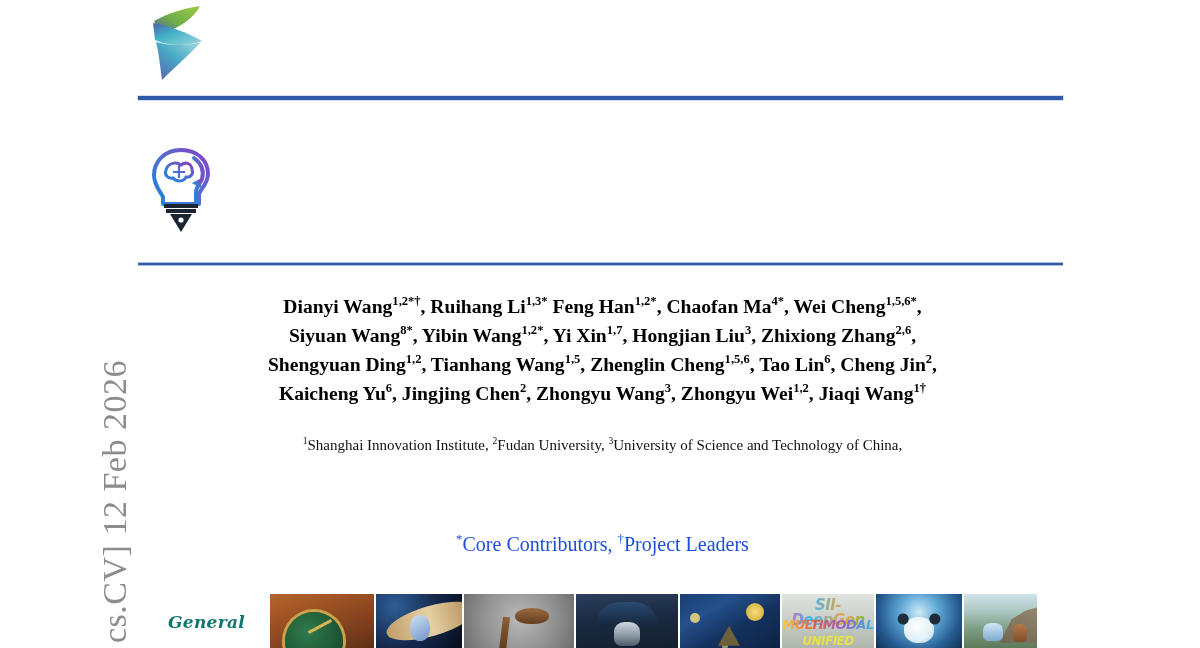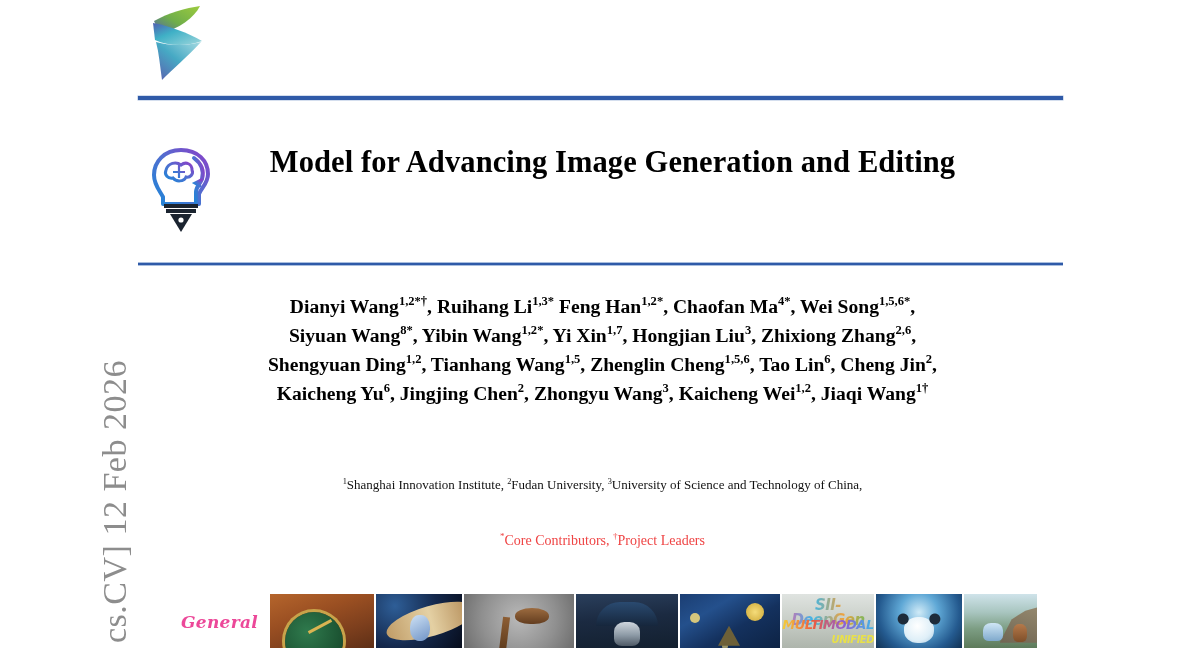--- a/index.html
+++ b/index.html
@@ -107,51 +107,50 @@
   }
 
   
   #affiliations {
     position: absolute;
     left: 140px;
     top: 431px;
     width: 925px;
     text-align: center;
     font-family: "Liberation Serif", serif;
-    font-size: 13px;
+    font-size: 15px;
     line-height: 28.5px;
     color: #111;
-    margin-top: 40px;
   }
   #affiliations .fline { display: block; }
 
   
   #contrib-note {
     position: absolute;
     left: 140px;
     top: 533px;
     width: 925px;
     text-align: center;
     font-family: "Liberation Serif", serif;
-    font-size: 14px;
-    color: #ef4444;
+    font-size: 20px;
+    color: #1d4ed8;
   }
 
   
   #teaser-label {
     position: absolute;
     left: 168px;
     top: 612px;
     width: 90px;
-    text-align: right;
+    text-align: left;
     font-family: "DejaVu Serif", serif;
     font-style: italic;
     font-weight: bold;
     font-size: 17px;
-    color: #ec4899;
+    color: #0f766e;
     letter-spacing: 0.3px;
   }
   #teaser-strip {
     position: absolute;
     left: 270px;
     top: 594px;
     width: 767px;
     height: 54px;
     display: flex;
     overflow: hidden;
@@ -244,21 +243,21 @@
 
   
   .t-graffiti { background: linear-gradient(180deg,#dfe3e0 0%,#c9cfc8 48%,#aeb5ac 100%); }
   .t-graffiti .g1, .t-graffiti .g2, .t-graffiti .g3 {
     position:absolute; left:0; width:100%; text-align:center;
     font-family: "DejaVu Sans", sans-serif; font-weight:bold; font-style:italic;
     letter-spacing:-0.5px; line-height:1;
   }
   .t-graffiti .g1 { top:8%;  font-size:15px; background:linear-gradient(90deg,#f05fa0,#3fb6e8,#f0a23c,#4fc06a); -webkit-background-clip:text; background-clip:text; color:transparent; }
   .t-graffiti .g2 { top:44%; font-size:13px; background:linear-gradient(90deg,#f3d03a,#ef5a3c,#8f5fd0,#3fb6e8); -webkit-background-clip:text; background-clip:text; color:transparent; }
-  .t-graffiti .g3 { top:76%; font-size:10px; color:#e8e04a;text-align:right; }
+  .t-graffiti .g3 { top:76%; font-size:12px; color:#e8e04a; }
 
   
   .t-panda { background: radial-gradient(circle at 50% 34%, #cfeaf7 0%, #5fa8d6 34%, #245a8f 72%, #123253 100%); }
   .t-panda::before {
     content:""; position:absolute; left:50%; top:42%;
     width:30px; height:26px; margin-left:-15px; border-radius:46%;
     background: radial-gradient(circle at 45% 35%, #ffffff 0%, #dfeff8 60%, #a9c9de 100%);
   }
   .t-panda::after {
     content:""; position:absolute; left:50%; top:36%;
@@ -340,28 +339,27 @@
     <path d="M33 23 L33 36 M27 30 L39 30" fill="none" stroke="url(#bulbGrad)" stroke-width="2.2"></path>
 
     <rect x="18" y="62" width="34" height="4" fill="#1b2430"></rect>
     <rect x="20" y="67" width="30" height="4" fill="#1b2430"></rect>
     <path d="M24 72 L46 72 L35 90 Z" fill="#1b2430"></path>
     <circle cx="35" cy="78" r="2.6" fill="#ffffff"></circle>
   </svg>
 </div>
 
 <div id="paper-title">
-  <span class="tline">Model for Advancing Image Generation and Editing</span>
 </div>
 
 <div id="authors">
-    <span class="aline"><span><span>Dianyi Wang</span><sup>1,2*†</sup></span>, <span><span>Ruihang Li</span><sup>1,3*</sup></span> <span><span>Feng Han</span><sup>1,2*</sup></span>, <span><span>Chaofan Ma</span><sup>4*</sup></span>, <span><span>Wei Song</span><sup>1,5,6*</sup></span>,</span>
+    <span class="aline"><span><span>Dianyi Wang</span><sup>1,2*†</sup></span>, <span><span>Ruihang Li</span><sup>1,3*</sup></span> <span><span>Feng Han</span><sup>1,2*</sup></span>, <span><span>Chaofan Ma</span><sup>4*</sup></span>, <span><span>Wei Cheng</span><sup>1,5,6*</sup></span>,</span>
     <span class="aline"><span><span>Siyuan Wang</span><sup>8*</sup></span>, <span><span>Yibin Wang</span><sup>1,2*</sup></span>, <span><span>Yi Xin</span><sup>1,7</sup></span>, <span><span>Hongjian Liu</span><sup>3</sup></span>, <span><span>Zhixiong Zhang</span><sup>2,6</sup></span>,</span>
     <span class="aline"><span><span>Shengyuan Ding</span><sup>1,2</sup></span>, <span><span>Tianhang Wang</span><sup>1,5</sup></span>, <span><span>Zhenglin Cheng</span><sup>1,5,6</sup></span>, <span><span>Tao Lin</span><sup>6</sup></span>, <span><span>Cheng Jin</span><sup>2</sup></span>,</span>
-    <span class="aline"><span><span>Kaicheng Yu</span><sup>6</sup></span>, <span><span>Jingjing Chen</span><sup>2</sup></span>, <span><span>Zhongyu Wang</span><sup>3</sup></span>, <span><span>Kaicheng Wei</span><sup>1,2</sup></span>, <span><span>Jiaqi Wang</span><sup>1†</sup></span></span>
+    <span class="aline"><span><span>Kaicheng Yu</span><sup>6</sup></span>, <span><span>Jingjing Chen</span><sup>2</sup></span>, <span><span>Zhongyu Wang</span><sup>3</sup></span>, <span><span>Zhongyu Wei</span><sup>1,2</sup></span>, <span><span>Jiaqi Wang</span><sup>1†</sup></span></span>
   </div>
 
 <div id="affiliations">
     <span class="fline"><span><sup>1</sup><span>Shanghai Innovation Institute</span></span>, <span><sup>2</sup><span>Fudan University</span></span>, <span><sup>3</sup><span>University of Science and Technology of China</span></span>,</span>
   </div>
 
 <div id="contrib-note"><span><sup>*</sup><span>Core Contributors</span></span>, <span><sup>†</sup><span>Project Leaders</span></span></div>
 
 <div id="teaser-label">General</div>
 <div id="teaser-strip">

